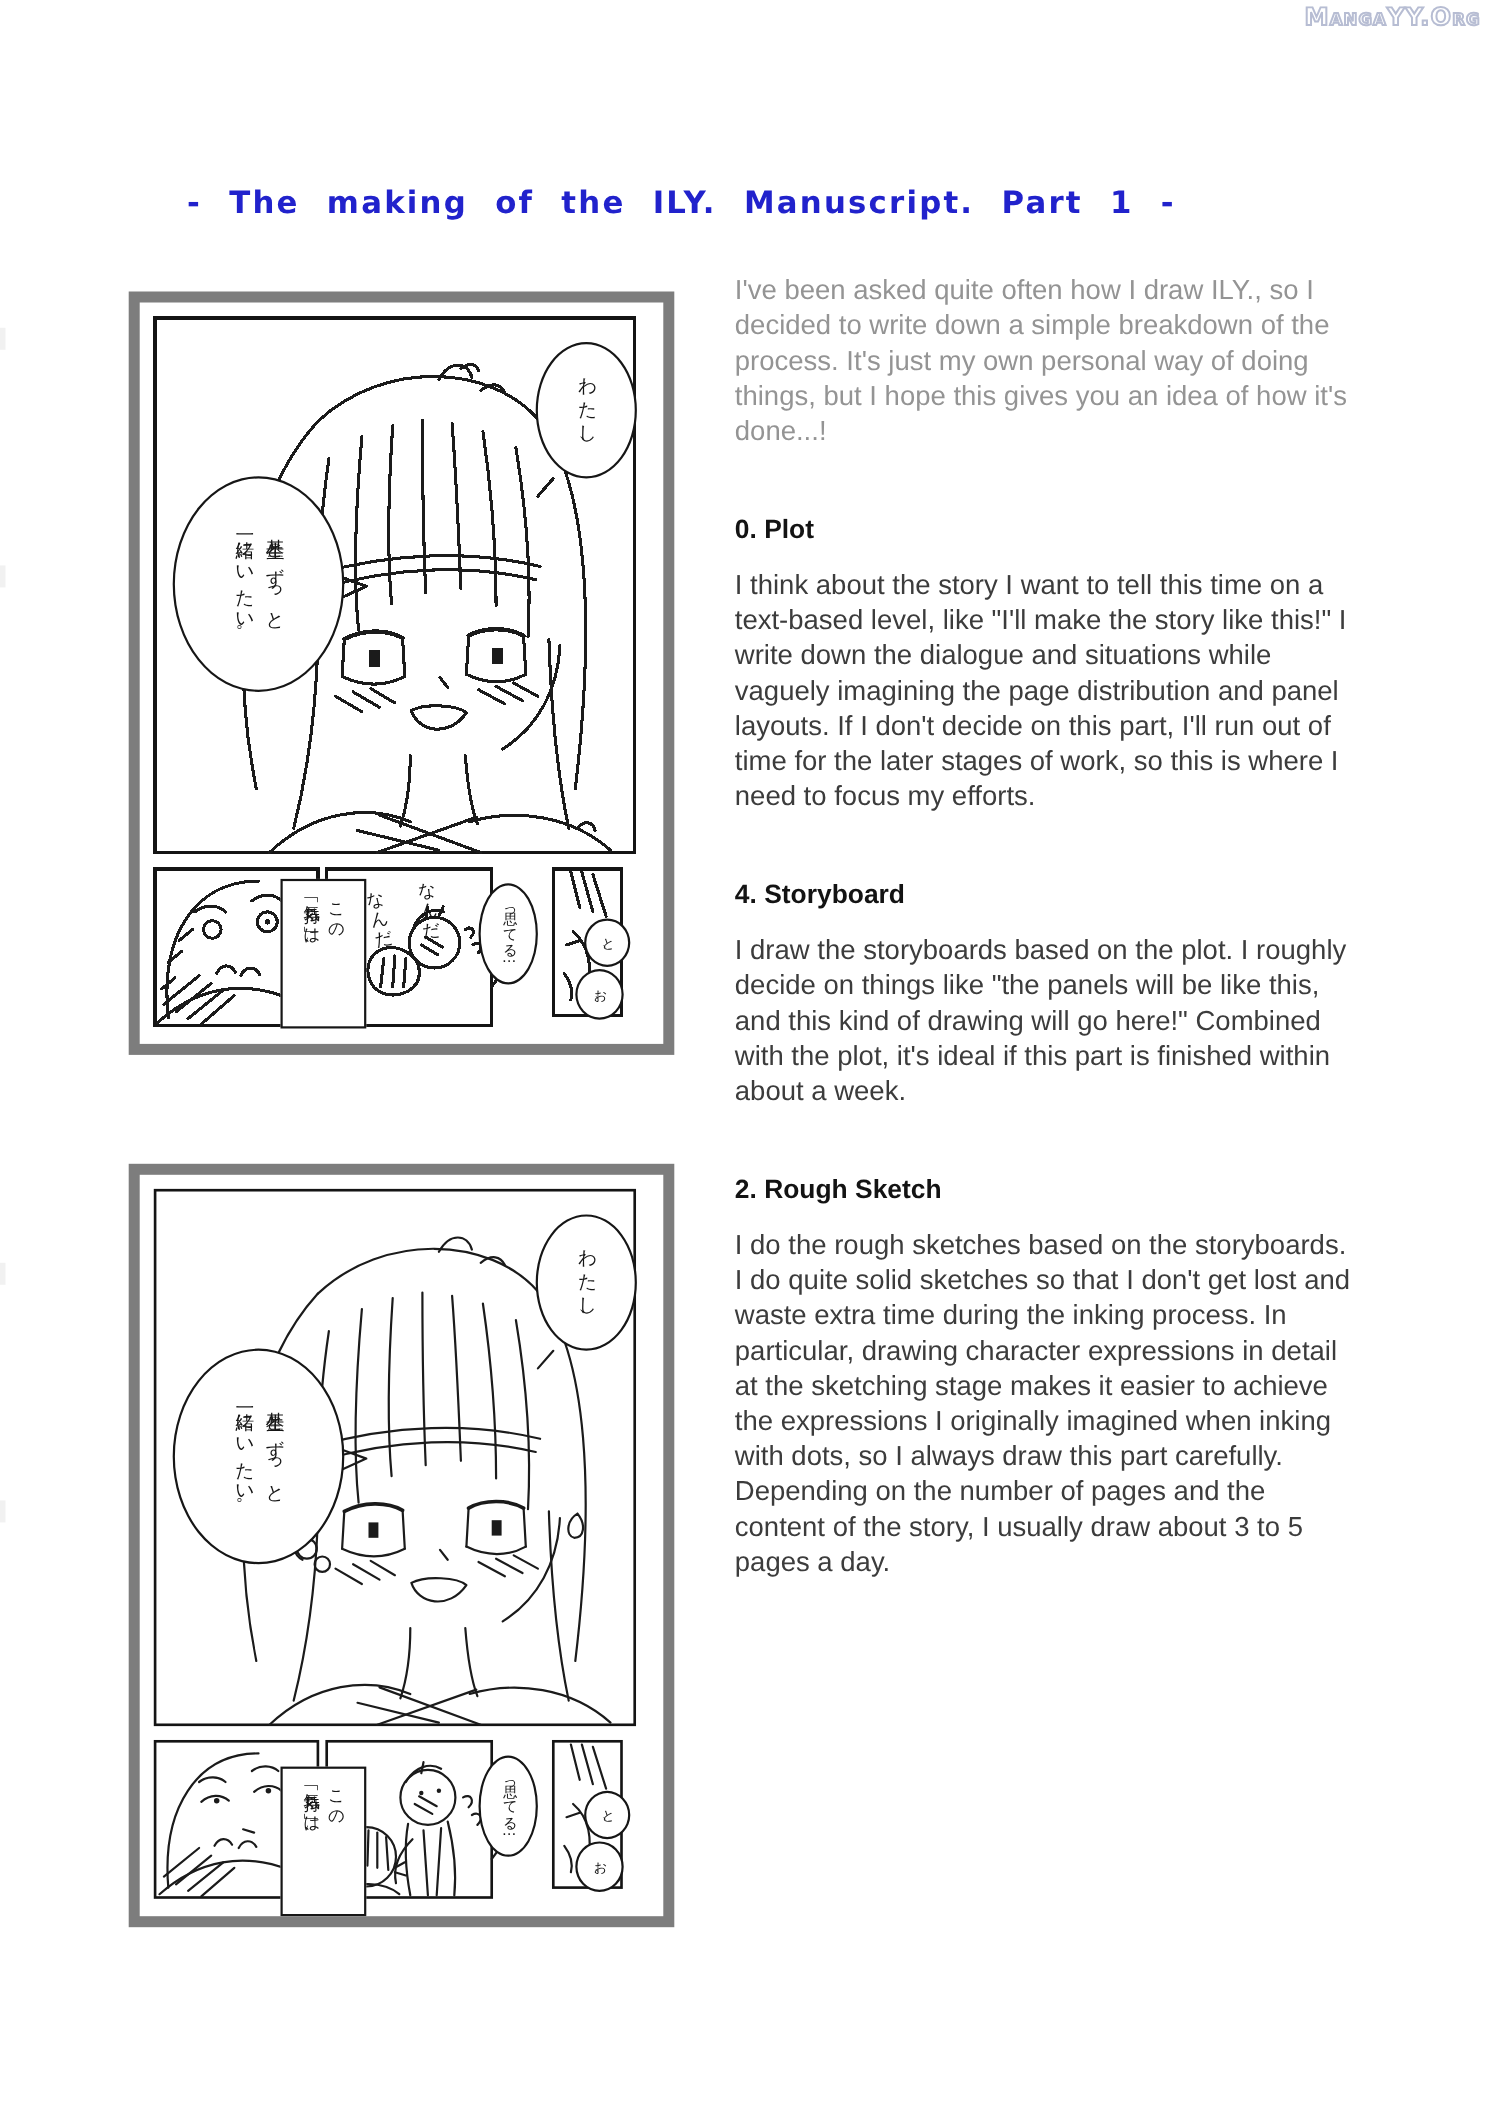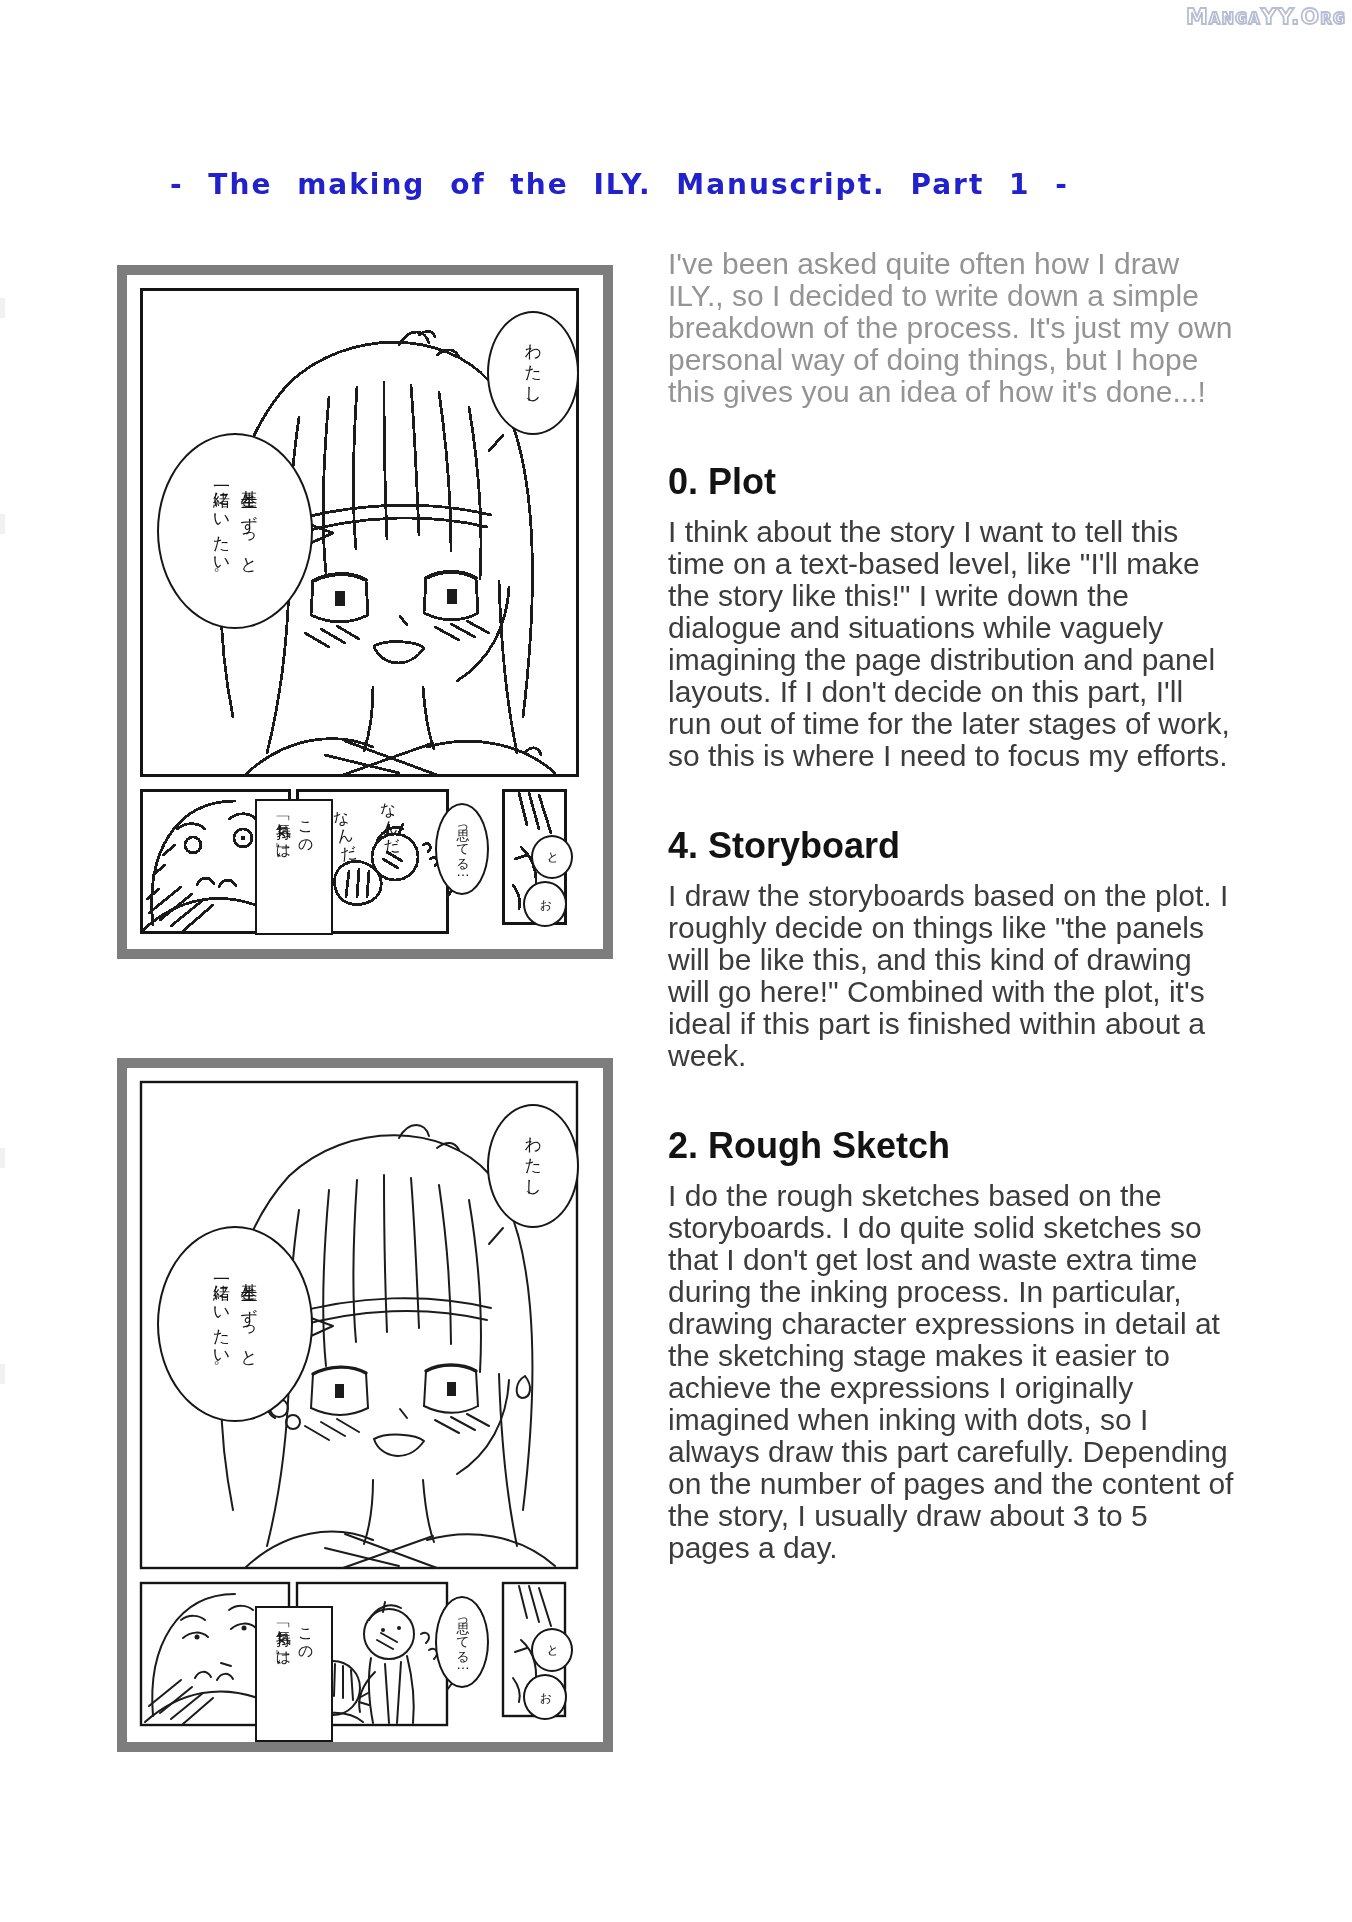--- a/index.html
+++ b/index.html
@@ -67,23 +67,23 @@
   .b-to .v,.b-o .v{font-size:12px;letter-spacing:0;}
 
   .scrawl{position:absolute;writing-mode:vertical-rl;text-orientation:upright;
     font-size:16px;color:#141414;z-index:2;font-family:"DejaVu Sans",sans-serif;line-height:1;}
   .scr-1{left:164px;top:508px;transform:rotate(-9deg);}
   .scr-2{left:198px;top:514px;transform:rotate(-12deg);}
   .scr-3{left:244px;top:506px;transform:rotate(-6deg);}
 
   
   .text-col{position:absolute;left:668px;top:248px;width:566px;}
-  .text-col p{margin:0;font-size:30px;line-height:32px;color:#3c3c3c;}
+  .text-col p{margin:0;font-size:25px;line-height:32px;color:#3c3c3c;}
   .text-col p.intro{color:#949494;}
-  .text-col h2{margin:54px 0 14px 0;font-size:36px;line-height:40px;color:#131313;font-weight:700;}
+  .text-col h2{margin:54px 0 14px 0;font-size:24px;line-height:40px;color:#131313;font-weight:700;}
 
   .edge-mark{position:absolute;left:0;width:5px;height:20px;background:#3a3a3a;opacity:0.07;}
 </style>
 </head>
 <body>
 
 <main class="page">
 
   <div class="watermark">MangaYY.Org</div>
 

